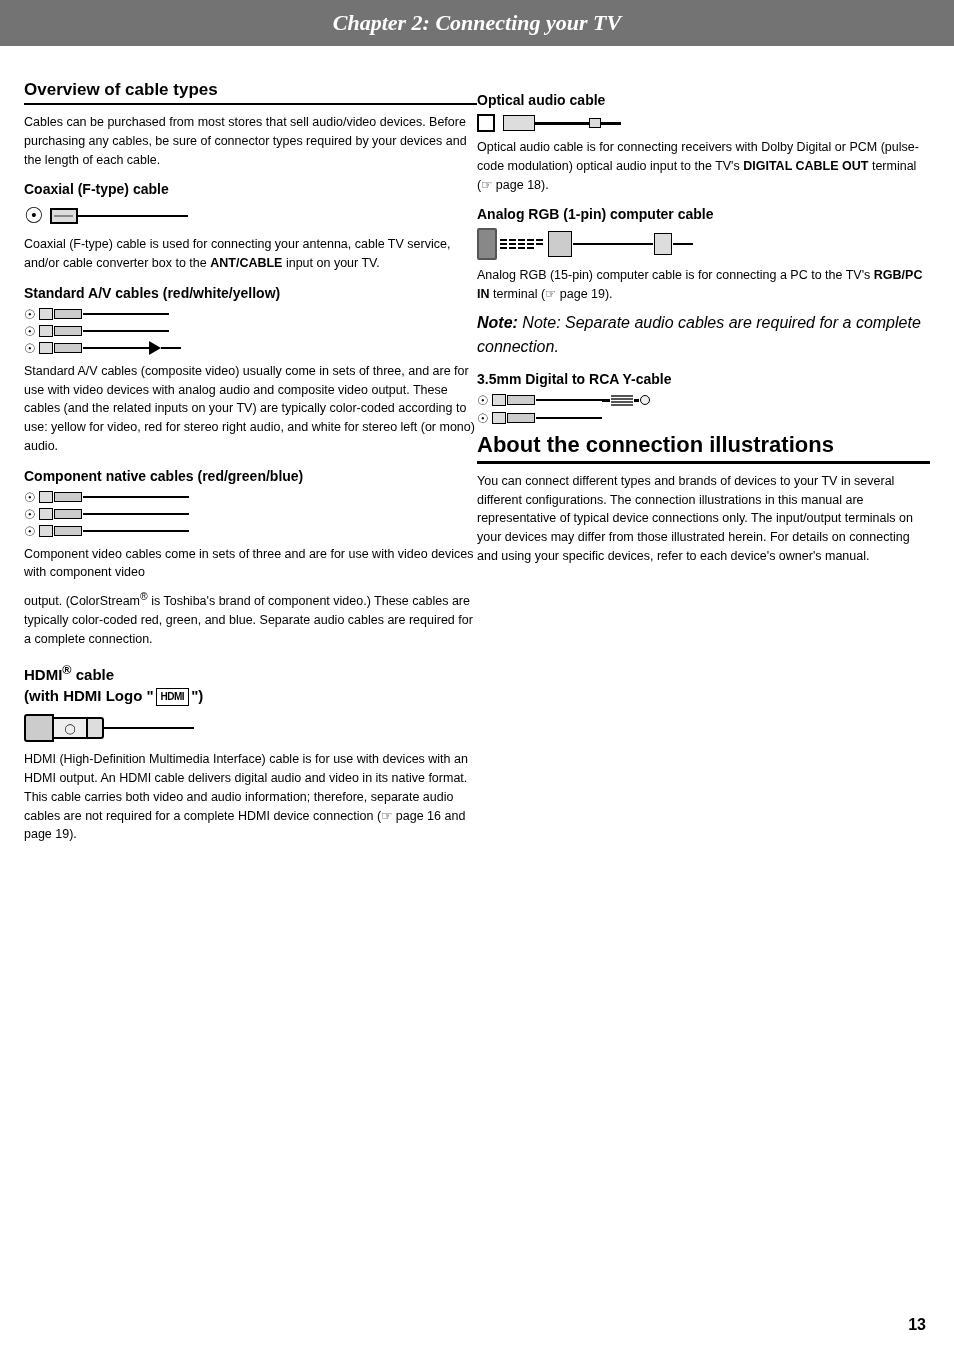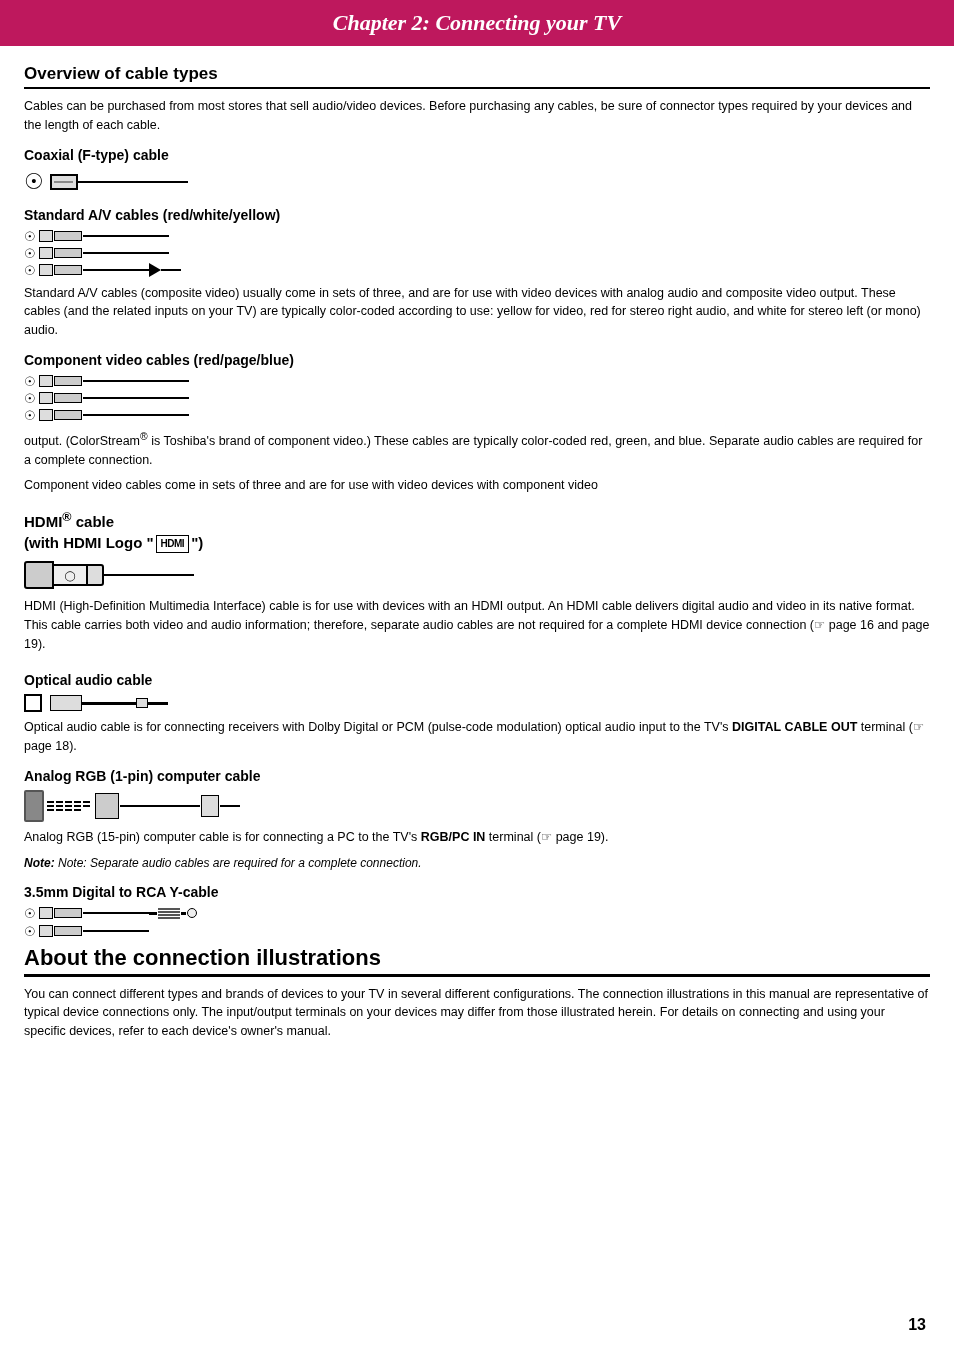--- a/index.html
+++ b/index.html
@@ -8,38 +8,37 @@
       min-height: 1352px;
       background: #fff;
       font-family: Arial, Helvetica, sans-serif;
       font-size: 13px;
       color: #000;
       position: relative;
     }
 
     
     .page-header {
-      background: #be185d;
+      background: #737373;
       text-align: center;
       padding: 10px 8px;
-      margin-bottom: 0;
+      margin-bottom: 16px;
     }
     .page-header h1 {
       color: #fff;
       font-style: italic;
       font-size: 22px;
       font-weight: bold;
       font-family: Georgia, serif;
     }
 
     
     .content-wrapper {
       display: flex;
       padding: 18px 24px 18px 24px;
-      flex-direction: column;
     }
     .left-col {
       flex: 1 1 0;
       min-width: 0;
     }
     .right-col {
       flex: 1 1 0;
       min-width: 0;
     }
 
@@ -67,21 +66,21 @@
       margin-top: 0;
     }
 
     p {
       font-size: 12.5px;
       line-height: 1.5;
       margin-bottom: 7px;
     }
     .note {
       font-style: italic;
-      font-size: 12px;
+      font-size: 16px;
       margin-bottom: 7px;
     }
     .note strong {
       font-weight: bold;
     }
     strong {
       font-weight: bold;
     }
 
     
@@ -170,20 +169,23 @@
 
     <div class="cable-illustration">
 
       <span style="font-size:22px; margin-right:6px;">☉</span>
 
       <span style="display:inline-flex;align-items:center;border:2px solid #000;background:#ddd;width:28px;height:16px;margin-right:0;">
         <span style="display:block;margin:auto;width:80%;height:2px;background:#888;"></span>
       </span>
       <span style="display:block;height:2px;background:#000;width:110px;"></span>
     </div>
+    <p>
+      <span>Coaxial (F-type) cable is used for connecting your antenna, cable TV service, and/or cable converter box to the </span><strong>ANT/CABLE</strong><span> input on your TV.</span>
+    </p>
 
     <h3 class="subsection-title">Standard A/V cables (red/white/yellow)</h3>
 
     <div class="rca-stack" style="margin: 6px 0;">
 
       <div class="rca-row">
         <span style="font-size:13px;margin-right:3px;">☉</span>
         <span style="display:inline-flex;align-items:center;gap:1px;">
           <span style="width:14px;height:12px;border:1.5px solid #000;background:#ddd;display:inline-block;"></span>
           <span style="width:28px;height:10px;border:1.5px solid #000;background:#ccc;display:inline-block;"></span>
@@ -209,21 +211,21 @@
           <span style="width:28px;height:10px;border:1.5px solid #000;background:#ccc;display:inline-block;"></span>
           <span style="width:6px;height:2px;background:#000;display:inline-block;"></span>
         </span>
         <span style="display:block;height:2px;background:#000;width:60px;"></span>
         <span style="width:0;height:0;border-top:7px solid transparent;border-bottom:7px solid transparent;border-left:12px solid #000;"></span>
         <span style="display:block;height:2px;background:#000;width:20px;"></span>
       </div>
     </div>
     <p>Standard A/V cables (composite video) usually come in sets of three, and are for use with video devices with analog audio and composite video output. These cables (and the related inputs on your TV) are typically color-coded according to use: yellow for video, red for stereo right audio, and white for stereo left (or mono) audio.</p>
 
-    <h3 class="subsection-title">Component video cables (red/page/blue)</h3>
+    <h3 class="subsection-title">Component native cables (red/green/blue)</h3>
 
     <div class="rca-stack" style="margin: 6px 0;">
       <div class="rca-row">
         <span style="font-size:13px;margin-right:3px;">☉</span>
         <span style="display:inline-flex;align-items:center;gap:1px;">
           <span style="width:14px;height:12px;border:1.5px solid #000;background:#ddd;display:inline-block;"></span>
           <span style="width:28px;height:10px;border:1.5px solid #000;background:#ccc;display:inline-block;"></span>
           <span style="width:6px;height:2px;background:#000;display:inline-block;"></span>
         </span>
         <span style="display:block;height:2px;background:#000;width:100px;"></span>
@@ -241,24 +243,24 @@
         <span style="font-size:13px;margin-right:3px;">☉</span>
         <span style="display:inline-flex;align-items:center;gap:1px;">
           <span style="width:14px;height:12px;border:1.5px solid #000;background:#ddd;display:inline-block;"></span>
           <span style="width:28px;height:10px;border:1.5px solid #000;background:#ccc;display:inline-block;"></span>
           <span style="width:6px;height:2px;background:#000;display:inline-block;"></span>
         </span>
         <span style="display:block;height:2px;background:#000;width:100px;"></span>
       </div>
     </div>
     <p>
+      <span>Component video cables come in sets of three and are for use with video devices with component video</span>
+    </p>
+    <p>
       <span>output. (ColorStream</span><sup>®</sup><span> is Toshiba's brand of component video.) These cables are typically color-coded red, green, and blue. Separate audio cables are required for a complete connection.</span>
-    </p>
-    <p>
-      <span>Component video cables come in sets of three and are for use with video devices with component video</span>
     </p>
 
     <div class="hdmi-heading">
       <span>HDMI</span><sup>®</sup><span> cable</span><br>
       <span>(with HDMI Logo "</span><span class="hdmi-logo-inline">HDMI</span><span>")</span>
     </div>
 
     <div class="hdmi-illustration">
 
       <span style="display:inline-flex;align-items:center;border:2px solid #000;border-radius:3px 0 0 3px;background:#ccc;width:30px;height:28px;"></span>

